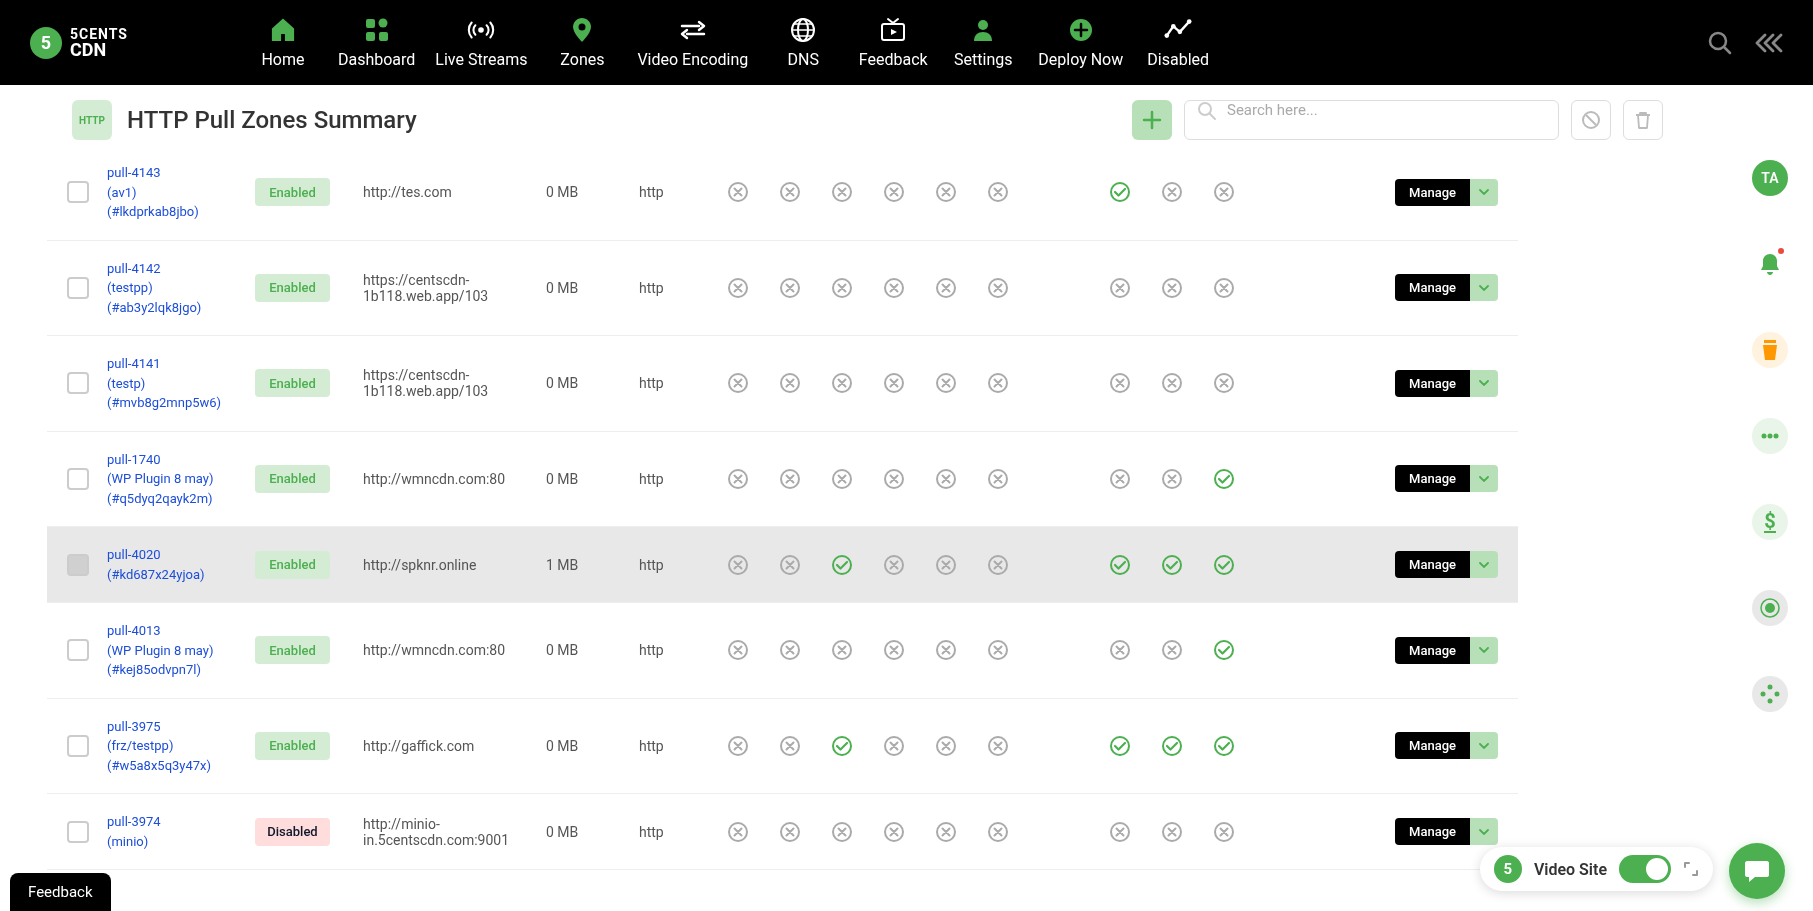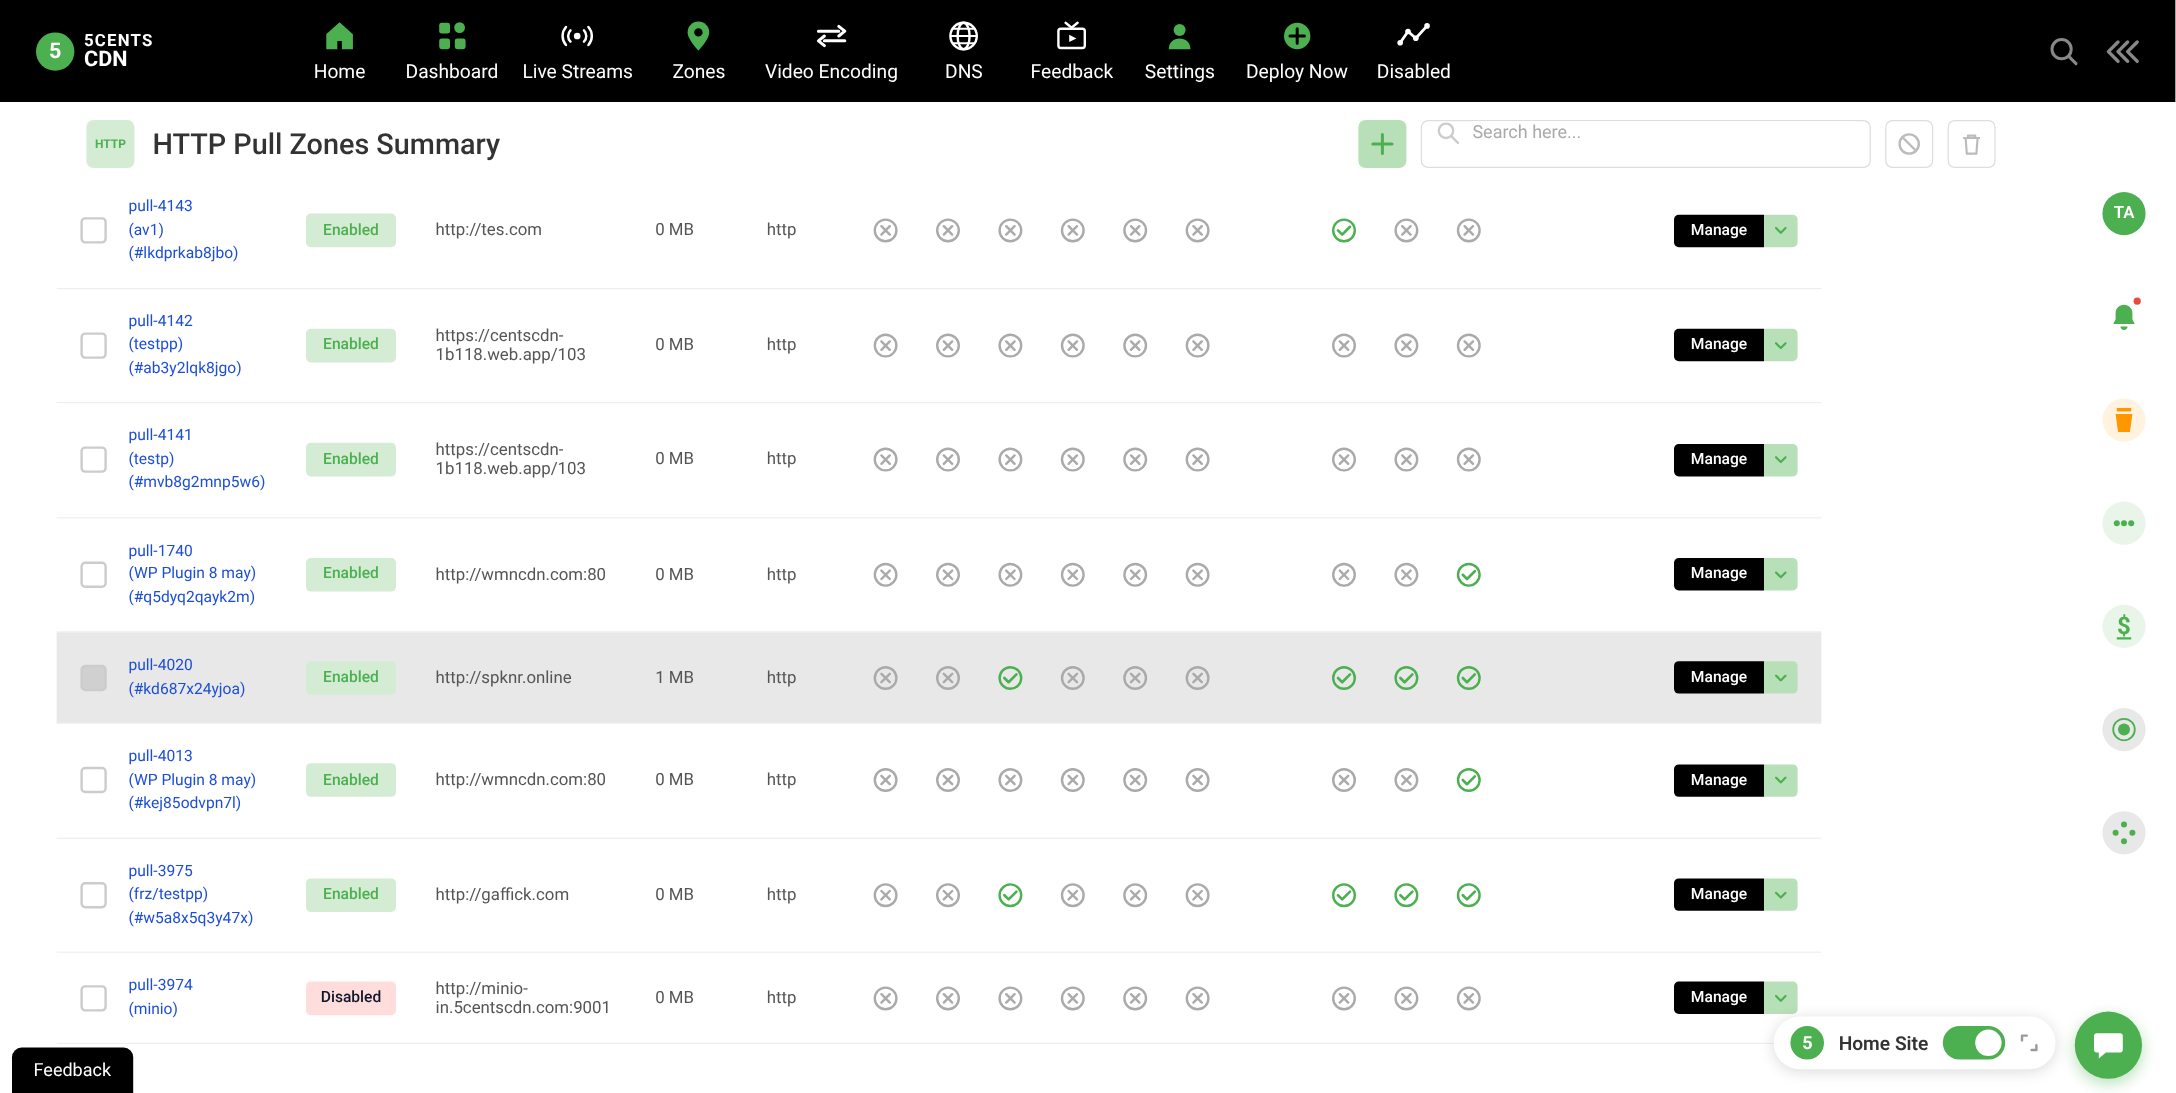--- a/index.html
+++ b/index.html
@@ -878,21 +878,21 @@
         <circle cx="18" cy="11" r="2.5" fill="#4caf50"></circle>
         <circle cx="11" cy="18" r="2.5" fill="#4caf50"></circle>
       </svg>
     </div>
 </div>
 
 <div class="feedback-tab">Feedback</div>
 
 <div class="beta-pill">
   <div class="beta-logo">5</div>
-  <div class="beta-text">Home Site</div>
+  <div class="beta-text">Video Site</div>
   <div class="toggle"></div>
   <svg width="16" height="16" viewBox="0 0 16 16" style="color:#999">
       <path d="M2 2 H6 M2 2 V6 M14 14 H10 M14 14 V10" stroke="#999" stroke-width="2" stroke-linecap="round"></path>
     </svg>
 </div>
 
 <div class="chat-fab">
     <svg width="28" height="26" viewBox="0 0 28 26">
       <path d="M4 3 H24 C25 3 26 4 26 5 V17 C26 18 25 19 24 19 H12 L6 24 V19 H4 C3 19 2 18 2 17 V5 C2 4 3 3 4 3 Z" fill="#fff"></path>
     </svg>

